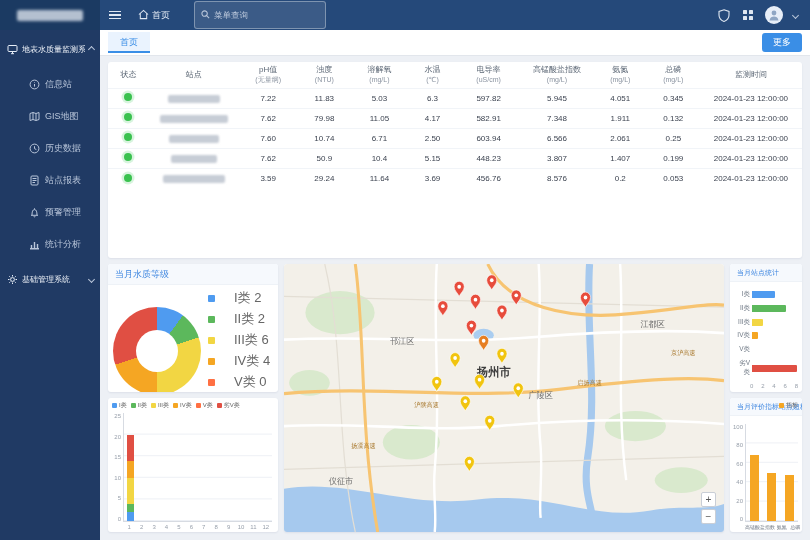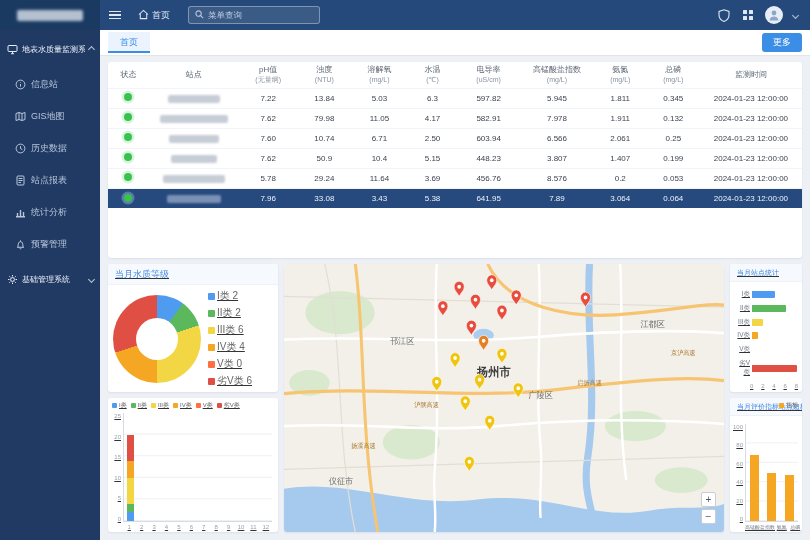--- a/index.html
+++ b/index.html
@@ -7,34 +7,34 @@
   body { font-family:"Liberation Sans","DejaVu Sans",sans-serif; background:#edf0f5; font-size:10px; color:#333; }
   .app { position:relative; width:810px; height:540px; }
 
   
   .topbar { position:absolute; top:0; left:0; width:810px; height:30px; background:#25497a; display:flex; align-items:center; z-index:5; }
   .logo-zone { width:100px; height:30px; background:#1b3a62; display:flex; align-items:center; justify-content:center; flex:none; }
   .logo-redact { width:66px; height:11px; background:#cfd8e4; border-radius:2px; filter:blur(1.5px); opacity:.85; }
   .hamburger { width:30px; height:30px; display:flex; flex-direction:column; justify-content:center; align-items:center; gap:2px; cursor:pointer; }
   .hamburger i { display:block; width:12px; height:1.5px; background:#dfe7f2; }
   .tb-home { display:flex; align-items:center; gap:3px; color:#e6edf7; font-size:9px; padding:0 8px; height:30px; cursor:pointer; }
-  .searchbox { display:flex; align-items:center; gap:4px; width:132px; height:18px; margin-left:10px; padding:0 6px; background:rgba(255,255,255,.10); border:1px solid rgba(255,255,255,.35); border-radius:3px; }
+  .searchbox { display:flex; align-items:center; gap:4px; width:132px; height:28px; margin-left:16px; padding:0 6px; background:rgba(255,255,255,.10); border:1px solid rgba(255,255,255,.35); border-radius:3px; }
   .searchbox input { flex:1; min-width:0; background:transparent; border:none; outline:none; color:#eef3fa; font-size:8.5px; }
   .searchbox input::placeholder { color:#b9c6da; }
   .tb-right { margin-left:auto; display:flex; align-items:center; gap:10px; padding-right:12px; }
   .tb-icon { width:14px; height:14px; display:flex; align-items:center; justify-content:center; cursor:pointer; }
   .avatar { width:18px; height:18px; border-radius:50%; background:#e7eef8; display:flex; align-items:center; justify-content:center; overflow:hidden; cursor:pointer; }
   .chev { display:inline-block; width:5px; height:5px; border-right:1.2px solid #b9c6da; border-bottom:1.2px solid #b9c6da; transform:rotate(45deg); }
   .chev.up { transform:rotate(-135deg); }
 
   
   .sidebar { position:absolute; top:30px; left:0; bottom:0; width:100px; background:#203a64; overflow:hidden; z-index:4; }
   .side-sec { height:38px; display:flex; align-items:center; gap:4px; padding:0 6px; color:#f0f4fa; font-size:8px; cursor:pointer; }
   .side-sec .s-lb { flex:1; white-space:nowrap; overflow:hidden; }
-  .side-item { height:32px; display:flex; align-items:center; gap:5px; padding-left:14px; color:#b9c6da; font-size:9px; cursor:pointer; }
+  .side-item { height:32px; display:flex; align-items:center; gap:5px; padding-left:28px; color:#b9c6da; font-size:9px; cursor:pointer; }
   .s-ic { width:12px; height:12px; flex:none; display:flex; align-items:center; justify-content:center; }
   .s-ic svg { width:11px; height:11px; }
 
   
   .content { position:absolute; left:100px; top:30px; right:0; bottom:0; display:flex; flex-direction:column; background:#edf0f5; }
   .tabbar { height:26px; flex:none; background:#fff; border-bottom:1px solid #e2e6ec; display:flex; align-items:center; padding:0 8px; }
   .tab { font-size:9px; color:#3a8ee6; background:#eaf3fe; border-bottom:2px solid #3a8ee6; padding:4px 12px 2px; cursor:pointer; }
   .more-btn { margin-left:auto; background:#3a8ee6; color:#fff; border:none; border-radius:3px; font-size:9px; padding:3px 11px; cursor:pointer; font-family:inherit; }
   .body-wrap { flex:1; padding:6px 8px 8px; display:flex; flex-direction:column; gap:6px; min-height:0; }
 
@@ -49,36 +49,36 @@
   thead th .unit { font-size:7px; color:#8a93a0; }
   tbody td { font-size:8px; color:#3c4350; text-align:center; height:20px; border-top:1px solid #f1f4f8; }
   tbody tr.selected { background:#264a7d; }
   tbody tr.selected td { color:#eef3fa; }
   .dot { display:inline-block; width:8px; height:8px; border-radius:50%; background:#3ac24f; box-shadow:0 0 0 2.5px #d8f4de; }
   tr.selected .dot { box-shadow:0 0 0 2.5px #5c7ba6; }
   .redact { display:inline-block; height:8px; border-radius:2px; background:#c7cdd6; filter:blur(1px); vertical-align:middle; }
   tr.selected .redact { background:#7b90b5; }
 
   
-  .bottom { flex:1; display:flex; gap:6px; min-height:0;text-decoration:underline; }
+  .bottom { flex:1; display:flex; gap:6px; min-height:0; }
   .col-left { width:170px; flex:none; display:flex; flex-direction:column; gap:6px; }
   .col-right { width:72px; flex:none; display:flex; flex-direction:column; gap:6px; }
   #donut-card { height:128px; flex:none; }
   #annual-card { flex:1; }
   #hbar-card { height:128px; flex:none; }
   #vbar-card { flex:1; position:relative; }
   .map-card { flex:1; position:relative; padding:0; }
   .map-card svg.mapsvg { display:block; width:100%; height:100%; }
 
   
   .donut-body { flex:1; display:flex; align-items:center; padding:4px 5px; gap:7px; }
   .donut { width:88px; height:88px; border-radius:50%; position:relative; flex:none; }
   .donut::after { content:""; position:absolute; inset:23px; background:#fff; border-radius:50%; }
   .lg-col { display:flex; flex-direction:column; gap:3px; }
-  .lg-item { display:flex; align-items:center; gap:2px; font-size:10px; color:#666; white-space:nowrap; }
+  .lg-item { display:flex; align-items:center; gap:19px; font-size:13px; color:#666; white-space:nowrap; }
   .lg-sq { width:7px; height:7px; border-radius:1px; flex:none; }
 
   
   .annual-legend { display:flex; gap:4px; padding:3px 4px 0; font-size:6px; color:#666; flex:none; flex-wrap:nowrap; }
   .annual-legend .lg-sq { width:5px; height:5px; }
   .annual-legend .lg-item { gap:2px; font-size:6px; }
   .plotwrap { flex:1; display:flex; padding:3px 6px 2px 2px; min-height:0; }
   .yaxis { width:13px; display:flex; flex-direction:column; justify-content:space-between; align-items:flex-end; font-size:6px; color:#98a0ab; padding-right:2px; flex:none; }
   .plotarea { flex:1; position:relative; border-left:1px solid #d7dbe2; border-bottom:1px solid #d7dbe2;
               background-image:linear-gradient(to top,#edf0f5 1px,transparent 1px); background-size:100% 20%; }
@@ -207,32 +207,32 @@
           <svg viewBox="0 0 11 11">
             <rect x="2" y="1" width="7" height="9" rx="1" fill="none" stroke="#b9c6da"></rect>
             <path d="M3.5 3.5 h4 M3.5 5.5 h4 M3.5 7.5 h2.5" stroke="#b9c6da"></path>
           </svg>
         </span>
         <span>站点报表</span>
       </div>
       <div class="side-item">
         <span class="s-ic">
           <svg viewBox="0 0 11 11">
-            <path d="M1 9.7 h9 M2.5 9.5 V6 M5.5 9.5 V3 M8.5 9.5 V5" stroke="#b9c6da" stroke-width="1.4" fill="none"></path>
-          </svg>
-        </span>
-        <span>统计分析</span>
+            <path d="M2 8.3 h7 M3 8.3 C3 4.8 3.6 2.6 5.5 2.6 S8 4.8 8 8.3 M5.5 1.3 v1.1 M4.6 9.3 a1 1 0 0 0 1.8 0" fill="none" stroke="#b9c6da"></path>
+          </svg>
+        </span>
+        <span>预警管理</span>
       </div>
       <div class="side-item">
         <span class="s-ic">
           <svg viewBox="0 0 11 11">
-            <path d="M2 8.3 h7 M3 8.3 C3 4.8 3.6 2.6 5.5 2.6 S8 4.8 8 8.3 M5.5 1.3 v1.1 M4.6 9.3 a1 1 0 0 0 1.8 0" fill="none" stroke="#b9c6da"></path>
-          </svg>
-        </span>
-        <span>预警管理</span>
+            <path d="M1 9.7 h9 M2.5 9.5 V6 M5.5 9.5 V3 M8.5 9.5 V5" stroke="#b9c6da" stroke-width="1.4" fill="none"></path>
+          </svg>
+        </span>
+        <span>统计分析</span>
       </div>
       <div class="side-sec">
       <span class="s-ic">
           <svg viewBox="0 0 11 11">
             <circle cx="5.5" cy="5.5" r="1.9" fill="none" stroke="#e6edf7"></circle>
             <path d="M5.5 1 v1.5 M5.5 8.5 v1.5 M1 5.5 h1.5 M8.5 5.5 h1.5 M2.3 2.3 l1 1 M7.7 7.7 l1 1 M8.7 2.3 l-1 1 M3.3 7.7 l-1 1" stroke="#e6edf7"></path>
           </svg>
         </span>
       <span class="s-lb">基础管理系统</span>
       <span class="chev "></span>
@@ -262,38 +262,38 @@
                 <th style="width:52px">氨氮<br><span class="unit">(mg/L)</span></th>
                 <th style="width:52px">总磷<br><span class="unit">(mg/L)</span></th>
                 <th style="width:100px">监测时间</th>
               </tr>
             </thead>
           <tbody id="tbl-body">
               <tr class="">
       <td><span class="dot"></span></td>
       <td><span class="redact" style="width:52px"></span></td>
       <td>7.22</td>
-                <td>13.84</td>
+                <td>11.83</td>
                 <td>5.03</td>
                 <td>6.3</td>
                 <td>597.82</td>
                 <td>5.945</td>
-                <td>1.811</td>
+                <td>4.051</td>
                 <td>0.345</td>
       <td>2024-01-23 12:00:00</td>
     </tr>
               <tr class="">
       <td><span class="dot"></span></td>
       <td><span class="redact" style="width:68px"></span></td>
       <td>7.62</td>
                 <td>79.98</td>
                 <td>11.05</td>
                 <td>4.17</td>
                 <td>582.91</td>
-                <td>7.978</td>
+                <td>7.348</td>
                 <td>1.911</td>
                 <td>0.132</td>
       <td>2024-01-23 12:00:00</td>
     </tr>
               <tr class="">
       <td><span class="dot"></span></td>
       <td><span class="redact" style="width:50px"></span></td>
       <td>7.60</td>
                 <td>10.74</td>
                 <td>6.71</td>
@@ -313,41 +313,28 @@
                 <td>5.15</td>
                 <td>448.23</td>
                 <td>3.807</td>
                 <td>1.407</td>
                 <td>0.199</td>
       <td>2024-01-23 12:00:00</td>
     </tr>
               <tr class="">
       <td><span class="dot"></span></td>
       <td><span class="redact" style="width:62px"></span></td>
-      <td>5.78</td>
+      <td>3.59</td>
                 <td>29.24</td>
                 <td>11.64</td>
                 <td>3.69</td>
                 <td>456.76</td>
                 <td>8.576</td>
                 <td>0.2</td>
                 <td>0.053</td>
-      <td>2024-01-23 12:00:00</td>
-    </tr>
-              <tr class="selected">
-      <td><span class="dot"></span></td>
-      <td><span class="redact" style="width:54px"></span></td>
-      <td>7.96</td>
-                <td>33.08</td>
-                <td>3.43</td>
-                <td>5.38</td>
-                <td>641.95</td>
-                <td>7.89</td>
-                <td>3.064</td>
-                <td>0.064</td>
       <td>2024-01-23 12:00:00</td>
     </tr>
             </tbody>
         </table>
       </section>
 
       <div class="bottom">
 
         <div class="col-left">
           <section class="card" id="donut-card">

